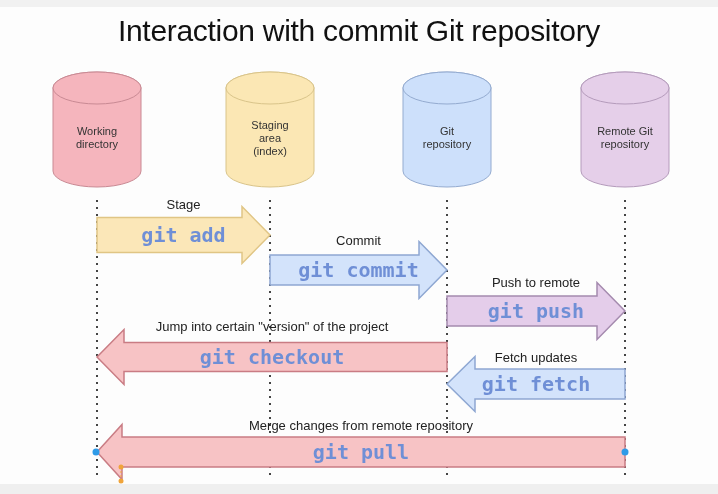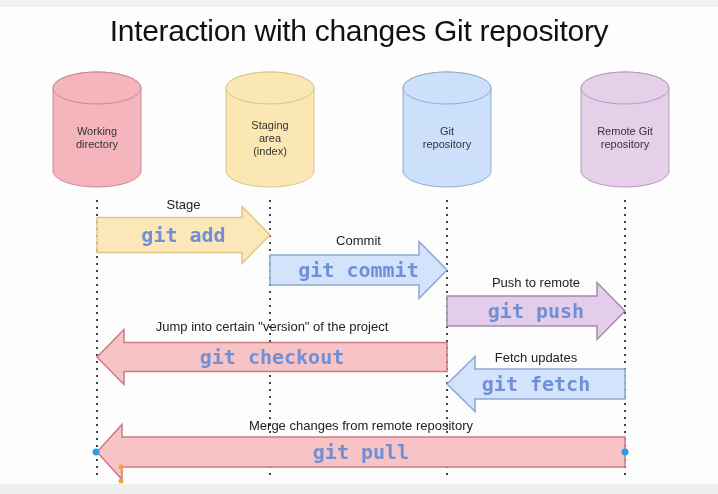--- a/index.html
+++ b/index.html
@@ -16,21 +16,21 @@
   }
   svg.diagram { position: absolute; left: 0; top: 0; }
   .cyl-label { font-family: "Liberation Sans", sans-serif; font-size: 11px; fill: #333; }
   .step-label { font-family: "Liberation Sans", sans-serif; font-size: 13px; fill: #222; }
   .cmd-label { font-family: "DejaVu Sans Mono", monospace; font-size: 20px; font-weight: bold; fill: #6f8fd6; }
 </style>
 </head>
 <body>
 
 <div class="top-band"></div>
-<div class="title">Interaction with changes Git repository</div>
+<div class="title">Interaction with commit Git repository</div>
 
 <svg class="diagram" width="718" height="494">
 
   <g id="lifelines">
       <line x1="97" y1="200" x2="97" y2="478" stroke="#444444" stroke-width="2" stroke-dasharray="2 5"></line>
       <line x1="270" y1="200" x2="270" y2="478" stroke="#444444" stroke-width="2" stroke-dasharray="2 5"></line>
       <line x1="447" y1="200" x2="447" y2="478" stroke="#444444" stroke-width="2" stroke-dasharray="2 5"></line>
       <line x1="625" y1="200" x2="625" y2="478" stroke="#444444" stroke-width="2" stroke-dasharray="2 5"></line>
     </g>
 

